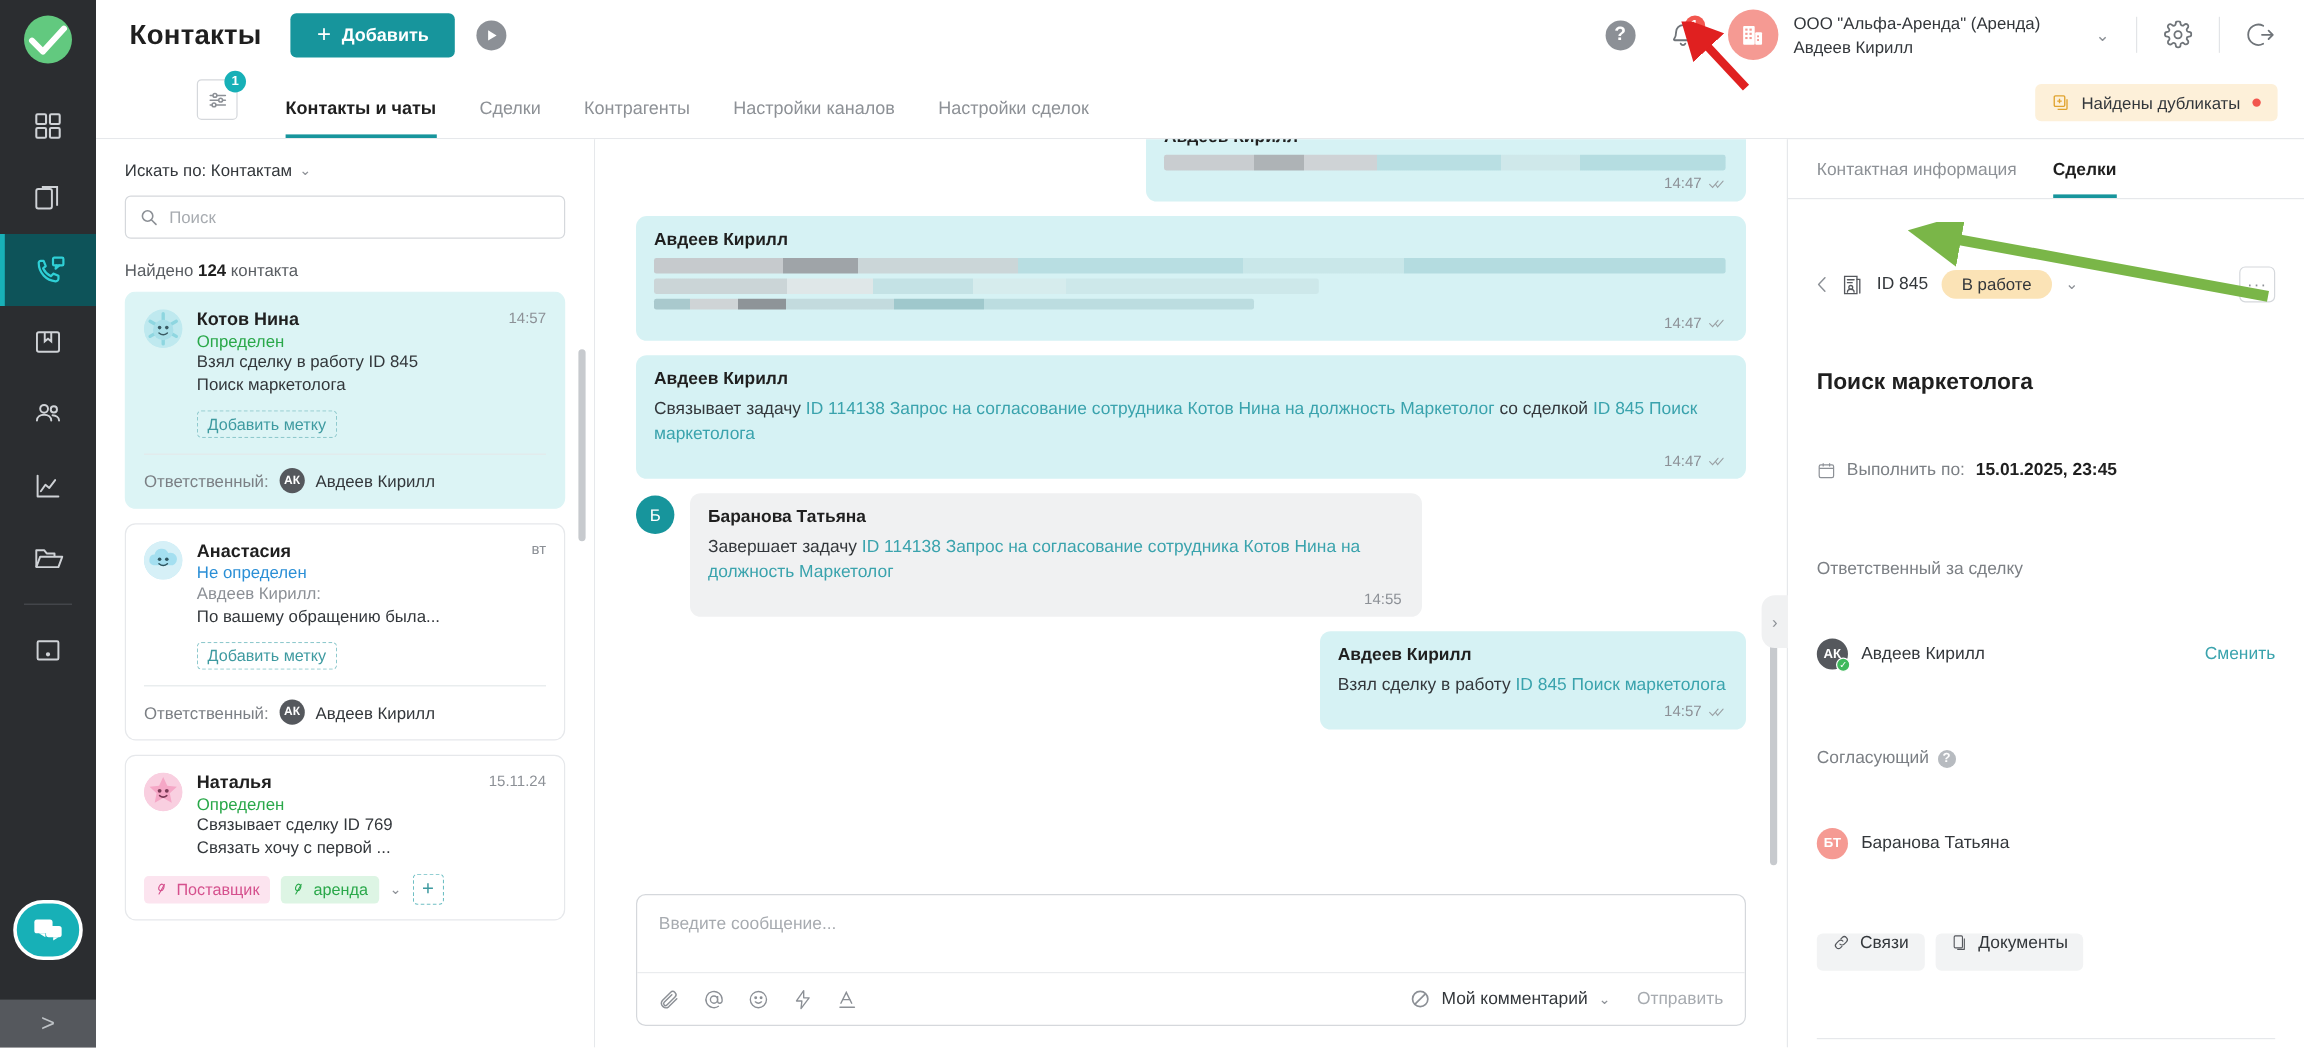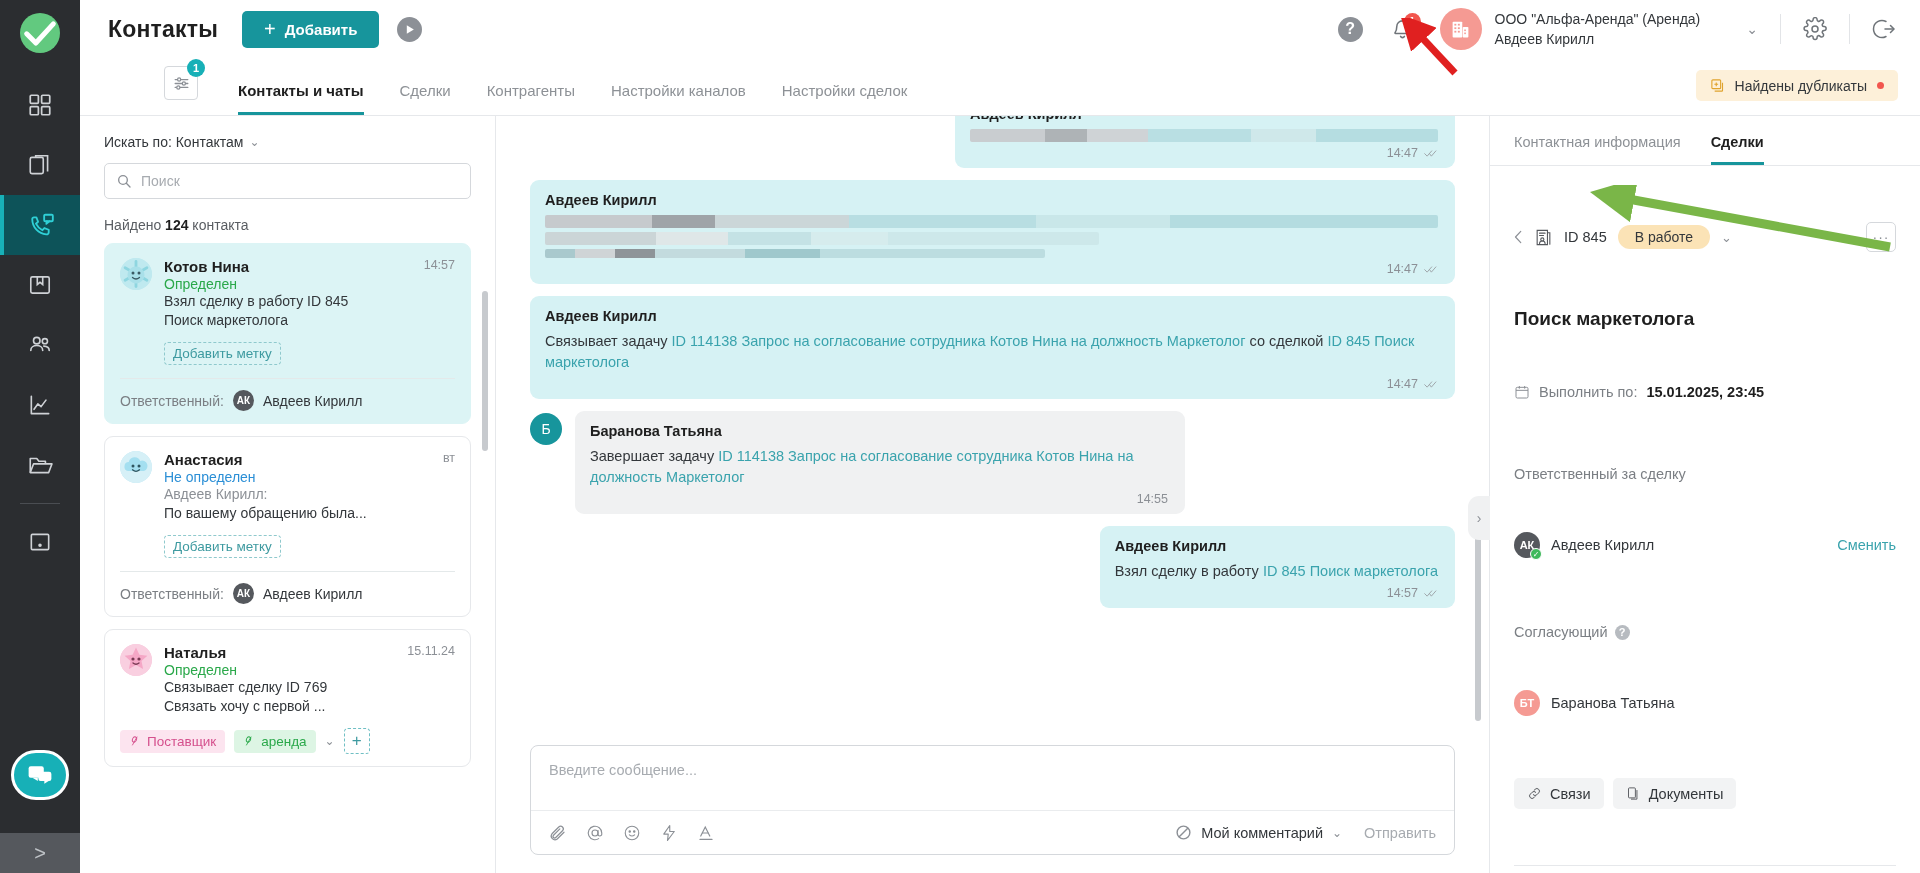--- a/index.html
+++ b/index.html
@@ -312,21 +312,21 @@
   .pav .ok {
     position: absolute; right: -2px; bottom: -2px; width: 12px; height: 12px; border-radius: 50%;
     background: #3fb95c; color: #fff; font-size: 8px; display: flex; align-items: center; justify-content: center;
     border: 1.5px solid #fff;
   }
   .pname { font-size: 14.5px; color: #33373b; }
   .change-link { margin-left: auto; font-size: 14.5px; color: #3aa3ad; cursor: pointer; }
   .chipbar { display: flex; gap: 9px; padding: 22px 24px 0 24px; }
   .chip {
     background: #f2f3f4; border-radius: 5px; height: 31px; padding: 0 13px; display: flex;
-    align-items: center; gap: 8px; font-size: 14.5px; color: #33373b; cursor: pointer;
+    gap: 8px; font-size: 14.5px; color: #33373b; cursor: pointer;
   }
   .chip svg { width: 15px; height: 15px; color: #55585d; }
   .action-box {
     margin: 17px 20px 0 20px; border: 2px solid #e8443c; border-radius: 5px; padding: 16px 18px 18px 18px;
     border-top: 1px solid #e6e8eb;
   }
   .action-wrap { padding-top: 16px; position: relative; }
   .action-sep { height: 1px; background: #e6e8eb; margin: 0 24px; }
   .btn-outline {
     width: 100%; height: 42px; border: 1px solid #17959c; border-radius: 5px; background: #fff;

